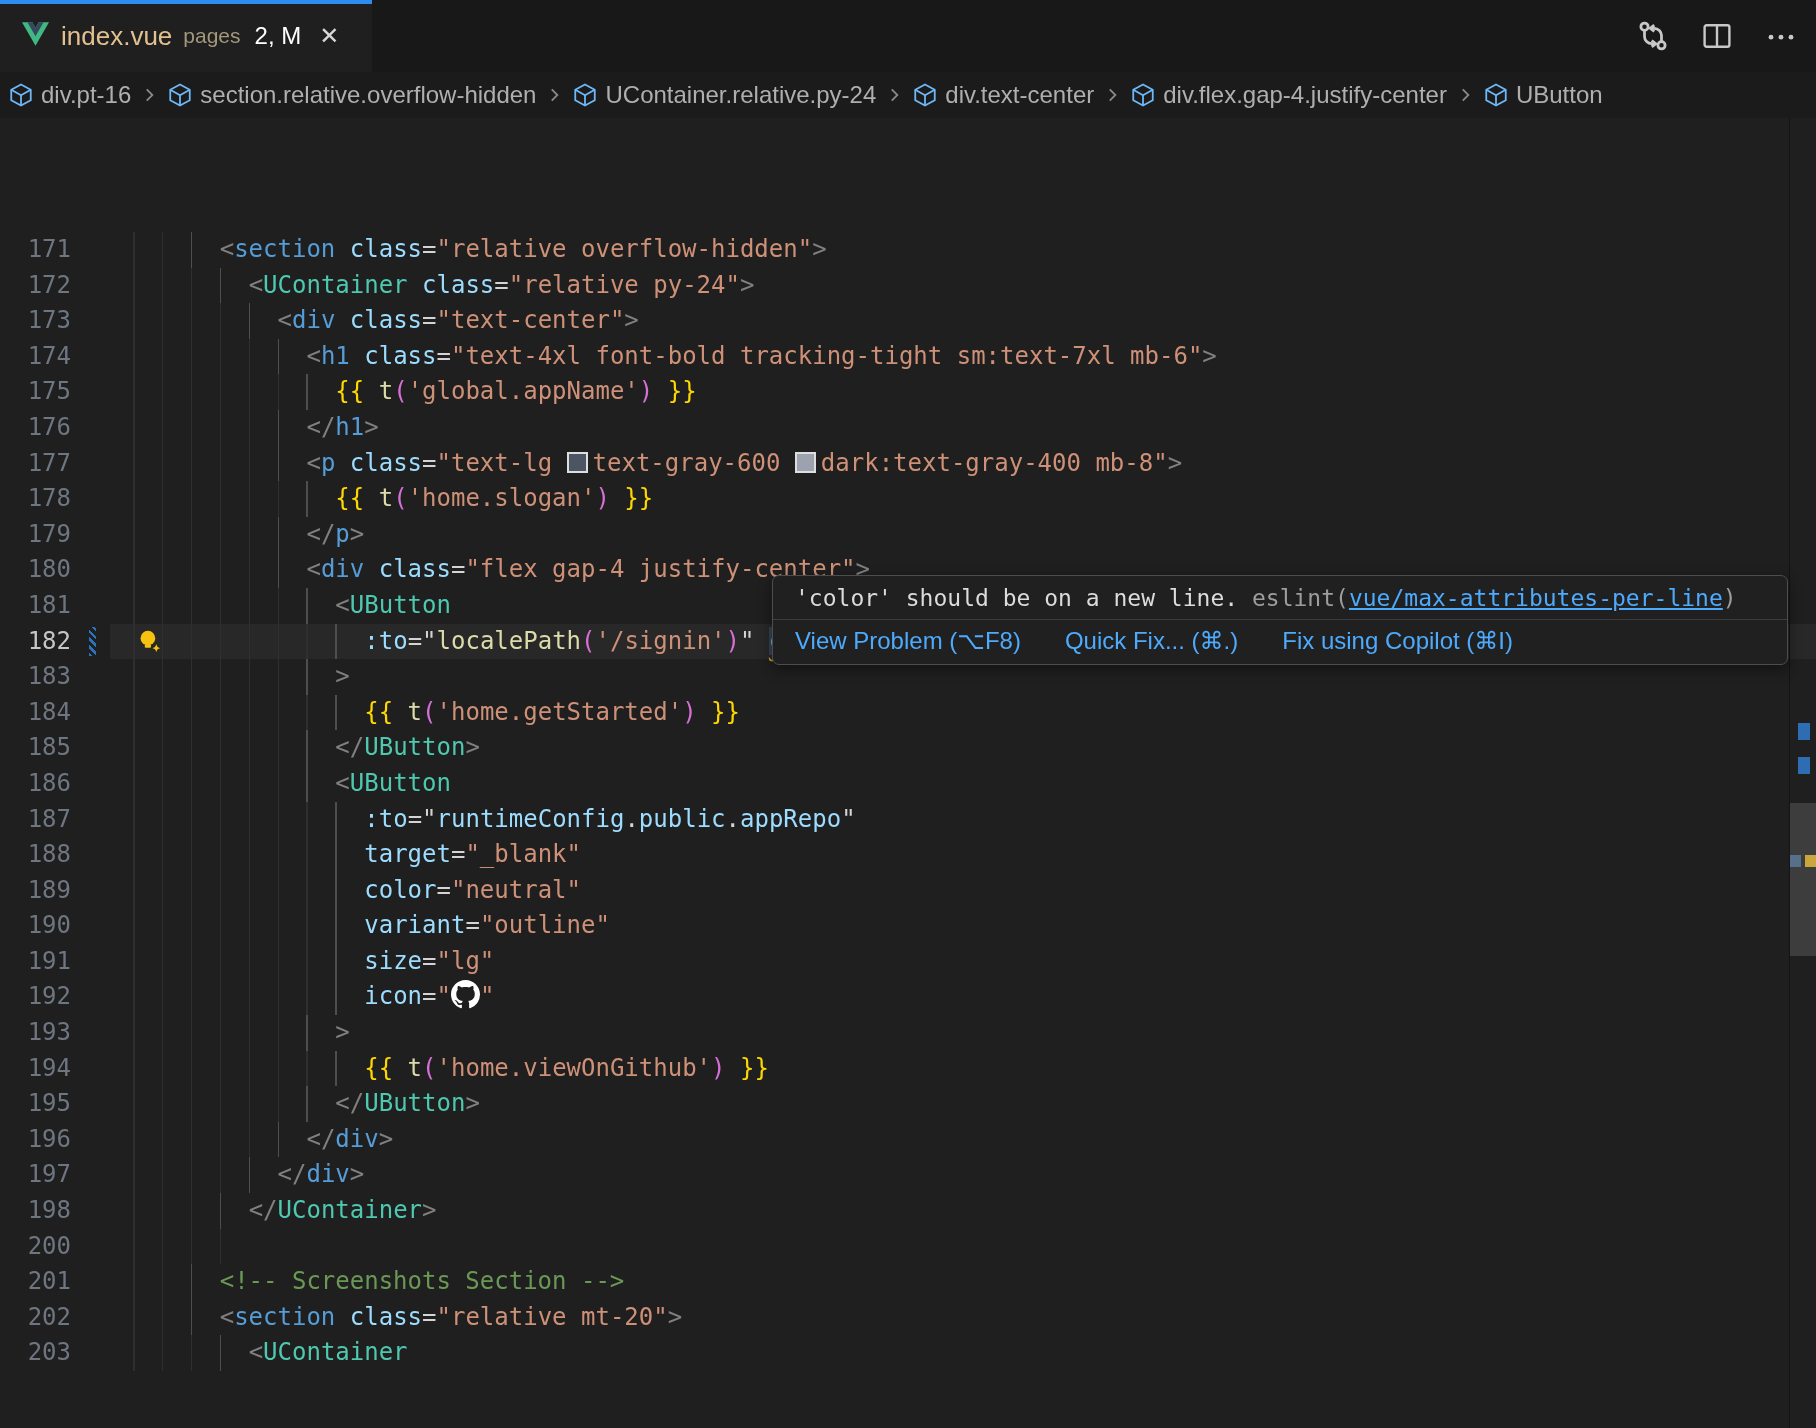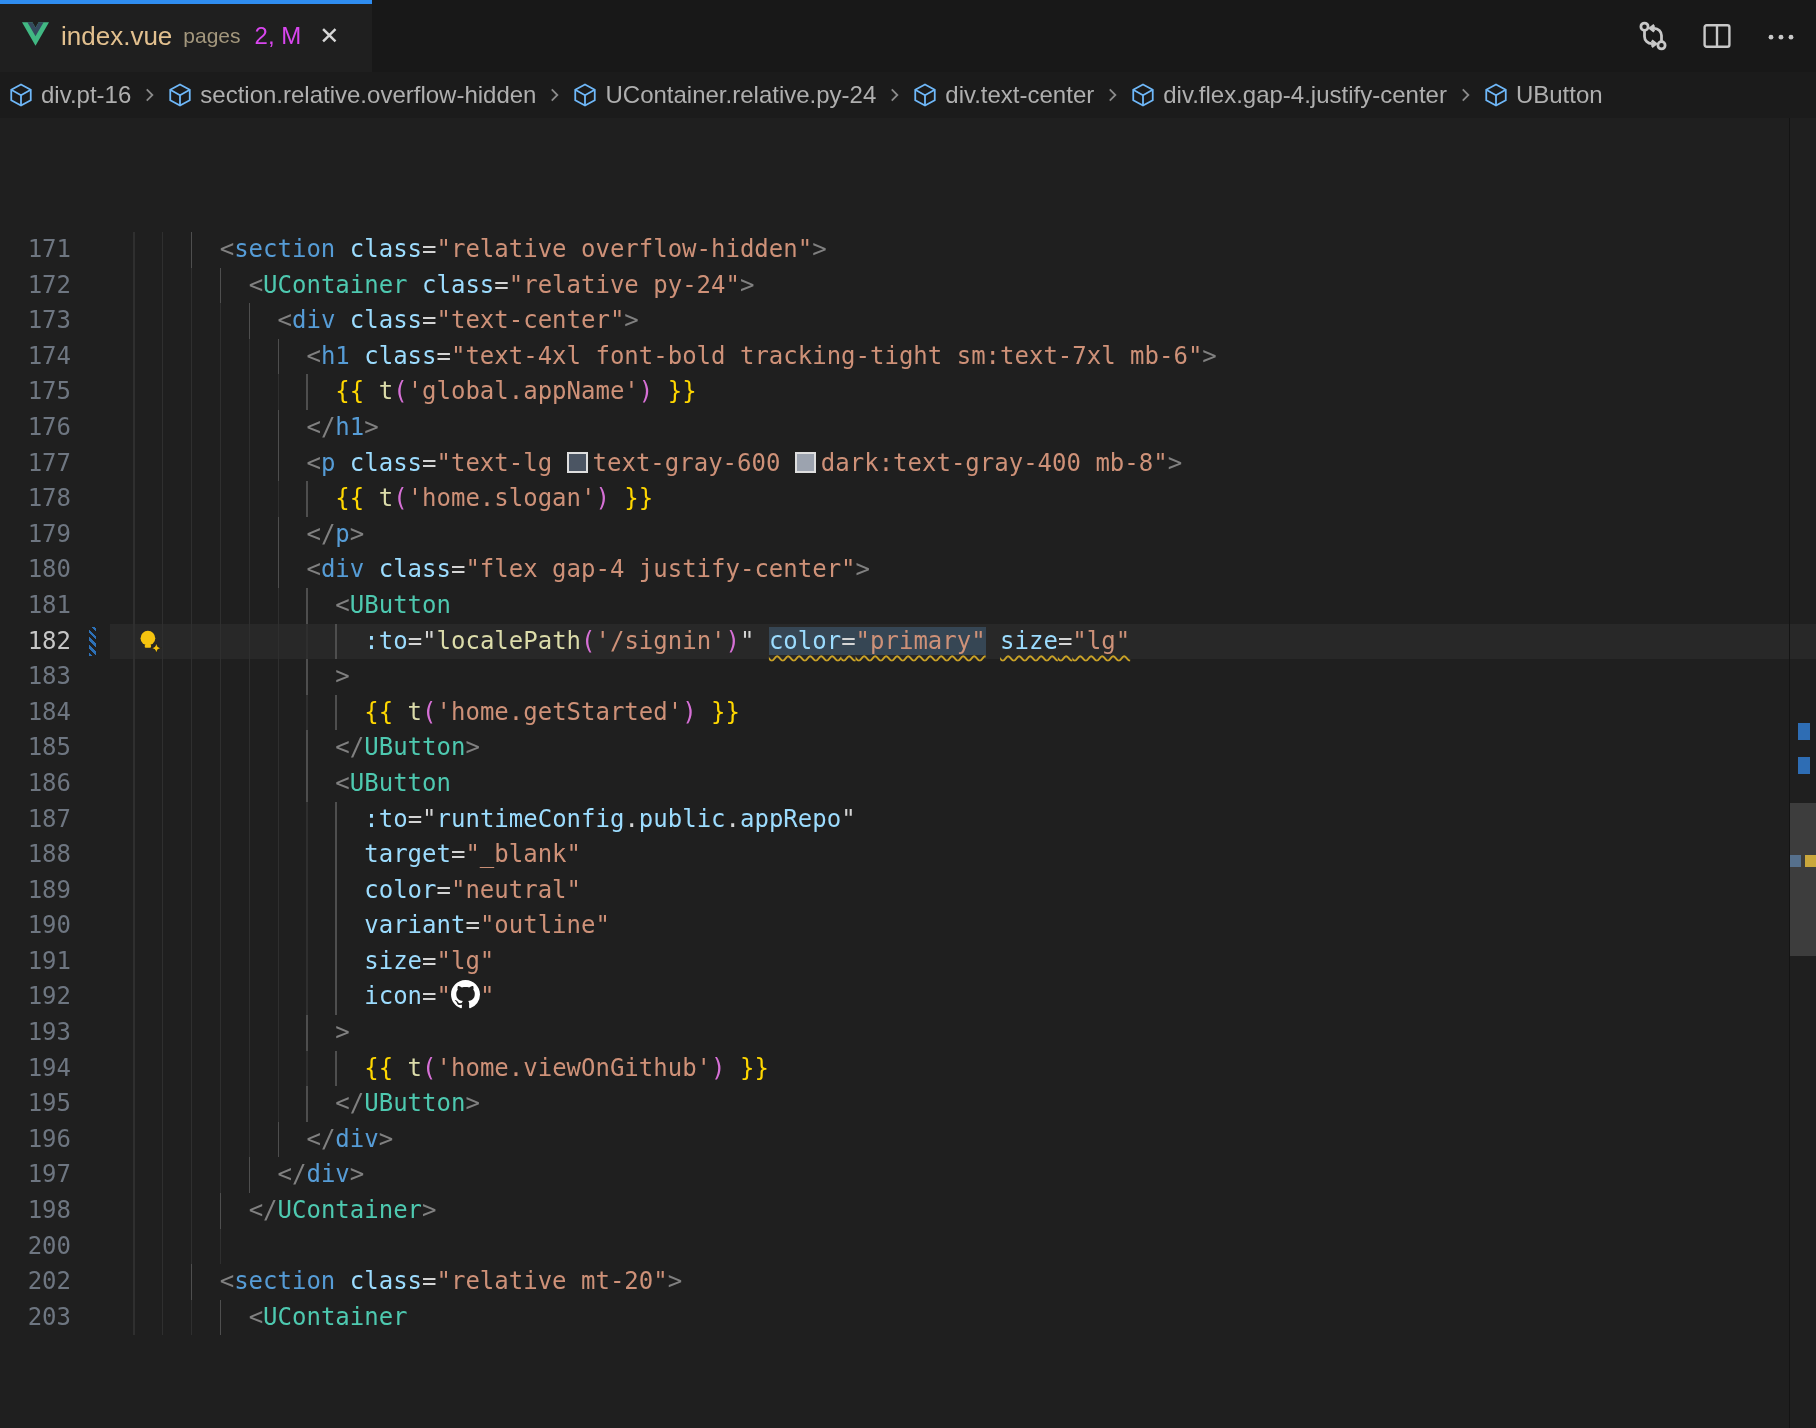--- a/index.html
+++ b/index.html
@@ -6,21 +6,21 @@
   #canvas{position:relative;width:1816px;height:1428px;background:#1f1f1f;overflow:hidden;
     font-family:"Liberation Sans",sans-serif;-webkit-font-smoothing:antialiased;}
 
   
   .tabbar{position:absolute;left:0;top:0;width:100%;height:72px;background:#181818;}
   .tab{position:absolute;left:0;top:0;width:372px;height:72px;background:#1f1f1f;
     display:flex;align-items:center;padding:0 0 0 22px;box-sizing:border-box;cursor:pointer;}
   .tab-accent{position:absolute;left:0;top:0;width:372px;height:4px;background:#2f8df0;}
   .tab-title{margin-left:12px;font-size:26px;color:#e2c08f;}
   .tab-folder{margin-left:11px;font-size:21px;color:#a3977d;}
-  .tab-badge{margin-left:14px;font-size:24px;color:#d946ef;}
+  .tab-badge{margin-left:14px;font-size:24px;color:#ffffff;}
   .tab-close{margin-left:18px;font-size:24px;color:#d6d6d6;cursor:pointer;line-height:1;}
   .editor-actions{position:absolute;right:18px;top:0;height:72px;display:flex;align-items:center;gap:30px;}
   .editor-actions .act{width:34px;height:34px;display:flex;align-items:center;justify-content:center;cursor:pointer;}
 
   
   .breadcrumbs{position:absolute;left:0;top:72px;width:100%;height:46px;background:#1b1b1b;
     display:flex;align-items:center;padding-left:8px;box-sizing:border-box;}
   .crumb{display:flex;align-items:center;gap:7px;font-size:24px;color:#afafaf;cursor:pointer;white-space:nowrap;}
   .crumb-sep{margin:0 9px;display:flex;align-items:center;}
 
@@ -230,27 +230,38 @@
         <div class="row"><div class="lnum">192</div><div class="guide" style="left: 133px;"></div><div class="guide" style="left: 161.91px;"></div><div class="guide" style="left: 190.82px;"></div><div class="guide" style="left: 219.73px;"></div><div class="guide" style="left: 248.64px;"></div><div class="guide" style="left: 277.55px;"></div><div class="guide" style="left: 306.46px;"></div><div class="guide bright" style="left: 335.37px;"></div><div class="content" style="padding-left: 364.28px;"><span class="s-attr">icon</span><span class="s-eq">=</span><span class="s-str">"</span><span class="inline-icon"><svg width="29" height="29" viewBox="0 0 16 16" fill="#ffffff">
                 <path d="M8 0C3.58 0 0 3.58 0 8c0 3.54 2.29 6.53 5.47 7.59.4.07.55-.17.55-.38 0-.19-.01-.82-.01-1.49-2.01.37-2.53-.49-2.69-.94-.09-.23-.48-.94-.82-1.13-.28-.15-.68-.52-.01-.53.63-.01 1.08.58 1.23.82.72 1.21 1.87.87 2.33.66.07-.52.28-.87.51-1.07-1.78-.2-3.64-.89-3.64-3.95 0-.87.31-1.59.82-2.15-.08-.2-.36-1.02.08-2.12 0 0 .67-.21 2.2.82.64-.18 1.32-.27 2-.27s1.36.09 2 .27c1.53-1.04 2.2-.82 2.2-.82.44 1.1.16 1.92.08 2.12.51.56.82 1.27.82 2.15 0 3.07-1.87 3.75-3.65 3.95.29.25.54.73.54 1.48 0 1.07-.01 1.93-.01 2.2 0 .21.15.46.55.38A8.01 8.01 0 0 0 16 8c0-4.42-3.58-8-8-8z"></path>
               </svg></span><span class="s-str">"</span></div></div>
         <div class="row"><div class="lnum">193</div><div class="guide" style="left: 133px;"></div><div class="guide" style="left: 161.91px;"></div><div class="guide" style="left: 190.82px;"></div><div class="guide" style="left: 219.73px;"></div><div class="guide" style="left: 248.64px;"></div><div class="guide" style="left: 277.55px;"></div><div class="guide bright" style="left: 306.46px;"></div><div class="content" style="padding-left: 335.37px;"><span class="s-p">&gt;</span></div></div>
         <div class="row"><div class="lnum">194</div><div class="guide" style="left: 133px;"></div><div class="guide" style="left: 161.91px;"></div><div class="guide" style="left: 190.82px;"></div><div class="guide" style="left: 219.73px;"></div><div class="guide" style="left: 248.64px;"></div><div class="guide" style="left: 277.55px;"></div><div class="guide" style="left: 306.46px;"></div><div class="guide bright" style="left: 335.37px;"></div><div class="content" style="padding-left: 364.28px;"><span class="s-bry">{{</span><span class="s-fn"> t</span><span class="s-brp">(</span><span class="s-str">'home.viewOnGithub'</span><span class="s-brp">)</span><span class="s-bry"> }}</span></div></div>
         <div class="row"><div class="lnum">195</div><div class="guide" style="left: 133px;"></div><div class="guide" style="left: 161.91px;"></div><div class="guide" style="left: 190.82px;"></div><div class="guide" style="left: 219.73px;"></div><div class="guide" style="left: 248.64px;"></div><div class="guide" style="left: 277.55px;"></div><div class="guide bright" style="left: 306.46px;"></div><div class="content" style="padding-left: 335.37px;"><span class="s-p">&lt;/</span><span class="s-cmp">UButton</span><span class="s-p">&gt;</span></div></div>
         <div class="row"><div class="lnum">196</div><div class="guide" style="left: 133px;"></div><div class="guide" style="left: 161.91px;"></div><div class="guide" style="left: 190.82px;"></div><div class="guide" style="left: 219.73px;"></div><div class="guide" style="left: 248.64px;"></div><div class="guide bright" style="left: 277.55px;"></div><div class="content" style="padding-left: 306.46px;"><span class="s-p">&lt;/</span><span class="s-tag">div</span><span class="s-p">&gt;</span></div></div>
         <div class="row"><div class="lnum">197</div><div class="guide" style="left: 133px;"></div><div class="guide" style="left: 161.91px;"></div><div class="guide" style="left: 190.82px;"></div><div class="guide" style="left: 219.73px;"></div><div class="guide bright" style="left: 248.64px;"></div><div class="content" style="padding-left: 277.55px;"><span class="s-p">&lt;/</span><span class="s-tag">div</span><span class="s-p">&gt;</span></div></div>
         <div class="row"><div class="lnum">198</div><div class="guide" style="left: 133px;"></div><div class="guide" style="left: 161.91px;"></div><div class="guide" style="left: 190.82px;"></div><div class="guide bright" style="left: 219.73px;"></div><div class="content" style="padding-left: 248.64px;"><span class="s-p">&lt;/</span><span class="s-cmp">UContainer</span><span class="s-p">&gt;</span></div></div>
         <div class="row"><div class="lnum">200</div><div class="guide" style="left: 133px;"></div><div class="guide" style="left: 161.91px;"></div><div class="guide" style="left: 190.82px;"></div><div class="guide" style="left: 219.73px;"></div><div class="content" style="padding-left: 133px;"></div></div>
+        <div class="row"><div class="lnum">201</div><div class="guide" style="left: 133px;"></div><div class="guide" style="left: 161.91px;"></div><div class="guide bright" style="left: 190.82px;"></div><div class="content" style="padding-left: 219.73px;"><span class="s-cm">&lt;!-- Screenshots Section --&gt;</span></div></div>
         <div class="row"><div class="lnum">202</div><div class="guide" style="left: 133px;"></div><div class="guide" style="left: 161.91px;"></div><div class="guide bright" style="left: 190.82px;"></div><div class="content" style="padding-left: 219.73px;"><span class="s-p">&lt;</span><span class="s-tag">section</span><span class="s-cls"> class</span><span class="s-eq">=</span><span class="s-str">"relative mt-20"</span><span class="s-p">&gt;</span></div></div>
         <div class="row"><div class="lnum">203</div><div class="guide" style="left: 133px;"></div><div class="guide" style="left: 161.91px;"></div><div class="guide" style="left: 190.82px;"></div><div class="guide bright" style="left: 219.73px;"></div><div class="content" style="padding-left: 248.64px;"><span class="s-p">&lt;</span><span class="s-cmp">UContainer</span></div></div>
       </div>
     <div class="sticky">
       </div>
   </div>
 
+  <div class="hover-popup">
+    <div class="hover-msg">
+      <span>'color' should be on a new line. </span><span class="hover-src">eslint(</span><span class="hover-link">vue/max-attributes-per-line</span><span class="hover-src">)</span>
+    </div>
+    <div class="hover-actions">
+      <a>View Problem (⌥F8)</a>
+      <a>Quick Fix... (⌘.)</a>
+      <a>Fix using Copilot (⌘I)</a>
+    </div>
+  </div>
 
   <div class="ruler-border"></div>
   <div class="ov-marker mod-m1"></div>
   <div class="ov-marker mod-m2"></div>
   <div class="scroll-thumb"></div>
   <div class="ov-marker warn-info"></div>
   <div class="ov-marker warn-warn"></div>
 
 </div>
 

